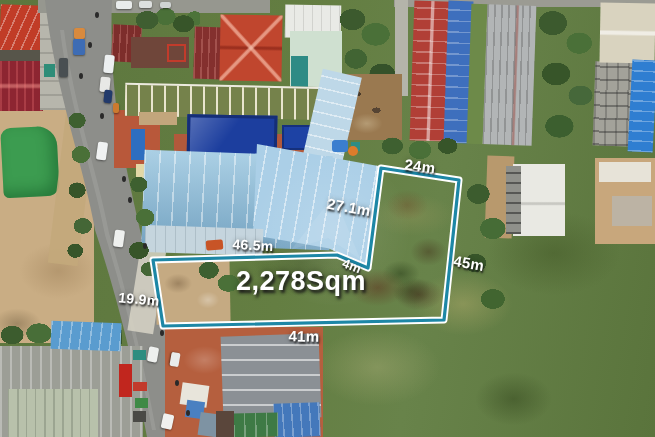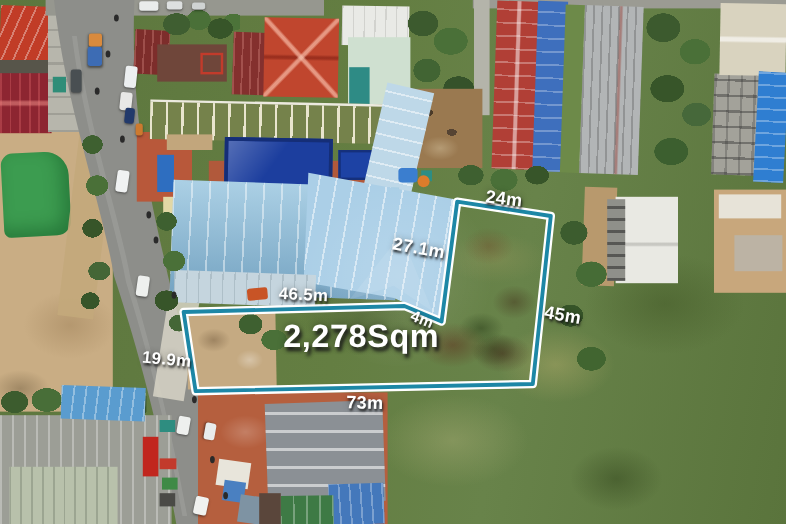--- a/index.html
+++ b/index.html
@@ -216,16 +216,16 @@
     <polygon points="381,168 459,180 444,320 163,326 153,260 337,255 368,268" fill="none" stroke="#ffffff" stroke-width="7" stroke-linejoin="round"></polygon>
     <polygon points="381,168 459,180 444,320 163,326 153,260 337,255 368,268" fill="none" stroke="#1d87a6" stroke-width="3.2" stroke-linejoin="round"></polygon>
   </svg>
 
   <span class="lbl" style="left: 420px; top: 166px; font-size: 15px; transform: translate(-50%, -50%) rotate(7deg); color: rgb(255, 255, 255);">24m</span>
   <span class="lbl" style="left: 349px; top: 207px; font-size: 15px; transform: translate(-50%, -50%) rotate(10deg); color: rgb(255, 255, 255);">27.1m</span>
   <span class="lbl" style="left: 253px; top: 245px; font-size: 14px; transform: translate(-50%, -50%) rotate(3deg); color: rgb(255, 255, 255);">46.5m</span>
   <span class="lbl" style="left: 352px; top: 266px; font-size: 13px; transform: translate(-50%, -50%) rotate(22deg); color: rgb(255, 255, 255);">4m</span>
   <span class="lbl" style="left: 469px; top: 263px; font-size: 15px; transform: translate(-50%, -50%) rotate(10deg); color: rgb(255, 255, 255);">45m</span>
   <span class="lbl" style="left: 139px; top: 299px; font-size: 14px; transform: translate(-50%, -50%) rotate(5deg); color: rgb(255, 255, 255);">19.9m</span>
-  <span class="lbl" style="left: 304px; top: 336px; font-size: 15px; transform: translate(-50%, -50%) rotate(1deg); color: rgb(255, 255, 255);">73m</span>
+  <span class="lbl" style="left: 304px; top: 336px; font-size: 15px; transform: translate(-50%, -50%) rotate(1deg); color: rgb(255, 255, 255);">41m</span>
   <span class="lbl" style="left: 301px; top: 281px; font-size: 27px; letter-spacing: 0.5px; transform: translate(-50%, -50%); text-shadow: rgba(25, 25, 25, 0.9) 2px 3px 3px, rgba(0, 0, 0, 0.4) 0px 0px 6px; color: rgb(255, 255, 255);">2,278Sqm</span>
 
 </div>
 
 </body></html>

